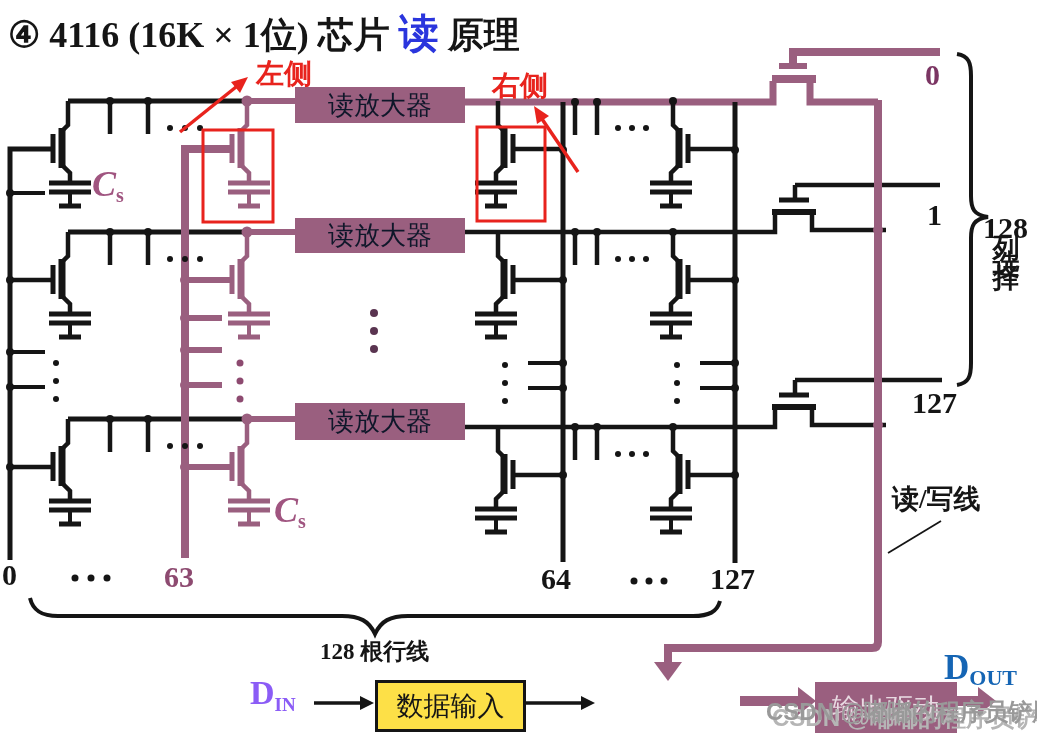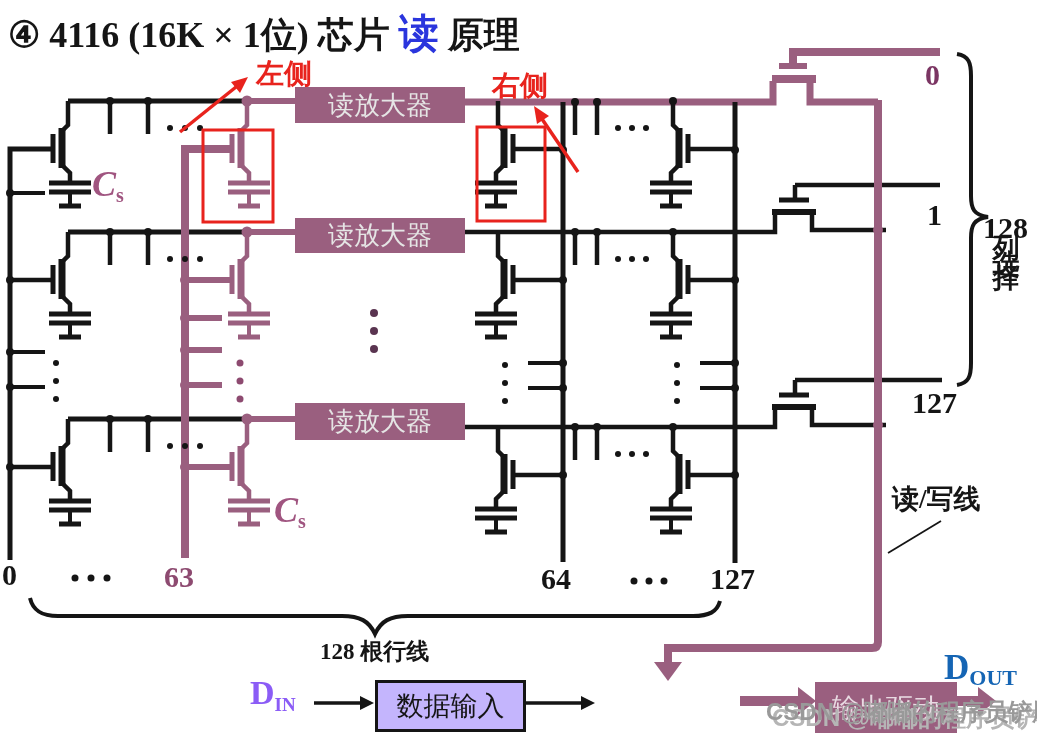--- a/index.html
+++ b/index.html
@@ -5,27 +5,27 @@
   html,body{margin:0;padding:0;background:#ffffff;}
   #stage{position:relative;width:1037px;height:740px;background:#ffffff;overflow:hidden;
          font-family:"Liberation Serif","DejaVu Serif",serif;}
   #circuit{position:absolute;left:0;top:0;}
   .lbl{position:absolute;white-space:nowrap;line-height:1;color:#151515;
        font-family:"Liberation Serif","DejaVu Serif",serif;font-weight:bold;}
   .title{left:8px;top:14px;font-size:36px;color:#151515;}
   .title .hl{color:#2a35dd;font-size:40px;}
   .red{color:#e8231d;font-size:28px;}
   .purple-txt{color:#8d4a70;}
-  .samp{position:absolute;left:295px;width:170px;background:#9a5f7f;color:#e5e5e5;
+  .samp{position:absolute;left:295px;width:170px;background:#9a5f7f;color:#0f172a;
         font-size:26px;display:flex;align-items:center;justify-content:center;}
   .cap-lbl{font-size:36px;font-style:italic;color:#a05580;}
   .cap-lbl .sub{font-size:20px;font-style:normal;vertical-align:-6px;}
   .num{font-size:30px;}
   .vert{writing-mode:vertical-rl;letter-spacing:14px;font-size:27px;}
-  .box-outline{position:absolute;border:3px solid #151515;background:#c4b5fd;color:#151515;
+  .box-outline{position:absolute;border:3px solid #151515;background:#fde047;color:#151515;
         font-size:27px;display:flex;align-items:center;justify-content:center;}
   .box-purple{position:absolute;background:#9a5f7f;color:#e8dae2;
         font-size:27px;display:flex;align-items:center;justify-content:center;}
   .dio{font-size:34px;color:#8b5cf6;}
   .dio .sub{font-size:19px;vertical-align:-7px;}
   .dout{font-size:35px;color:#1565b4;font-weight:bold;}
   .dout .sub{font-size:22px;vertical-align:-6px;}
   .watermark{left:766px;top:700px;font-size:24px;color:#999999;
         text-shadow:6px 6px 0 #b5b5b5;font-family:"Liberation Sans","DejaVu Sans",sans-serif;}
 </style>

